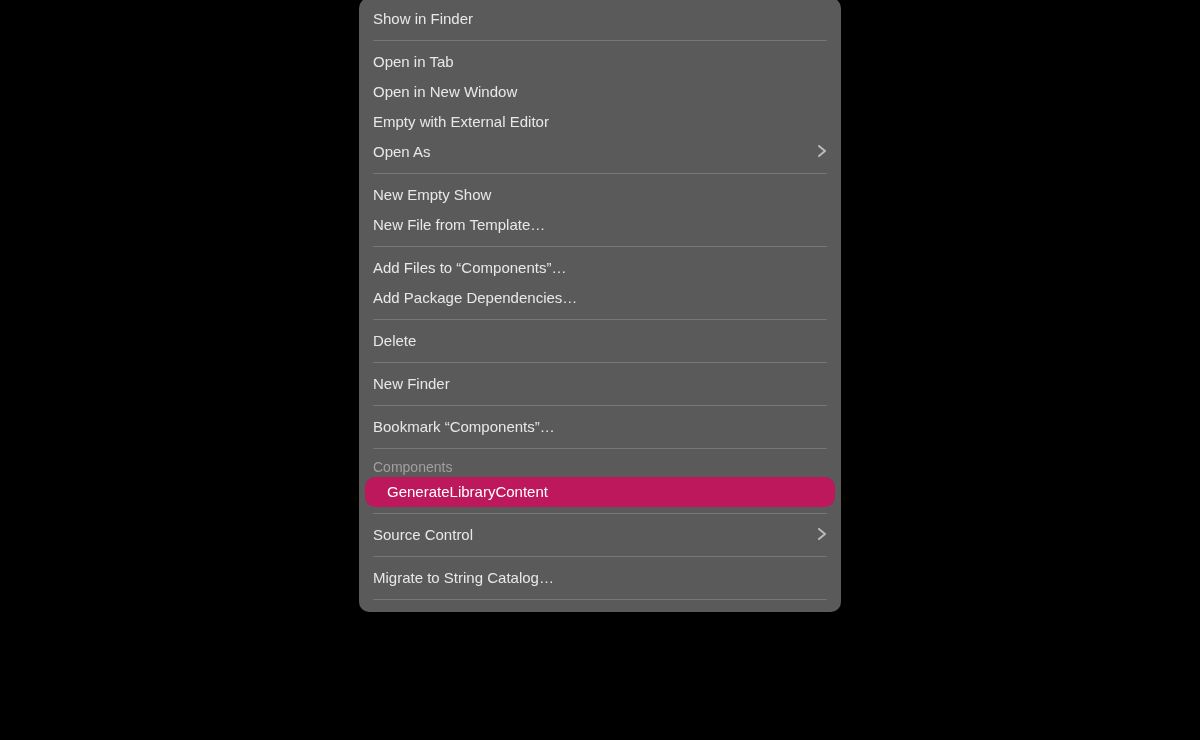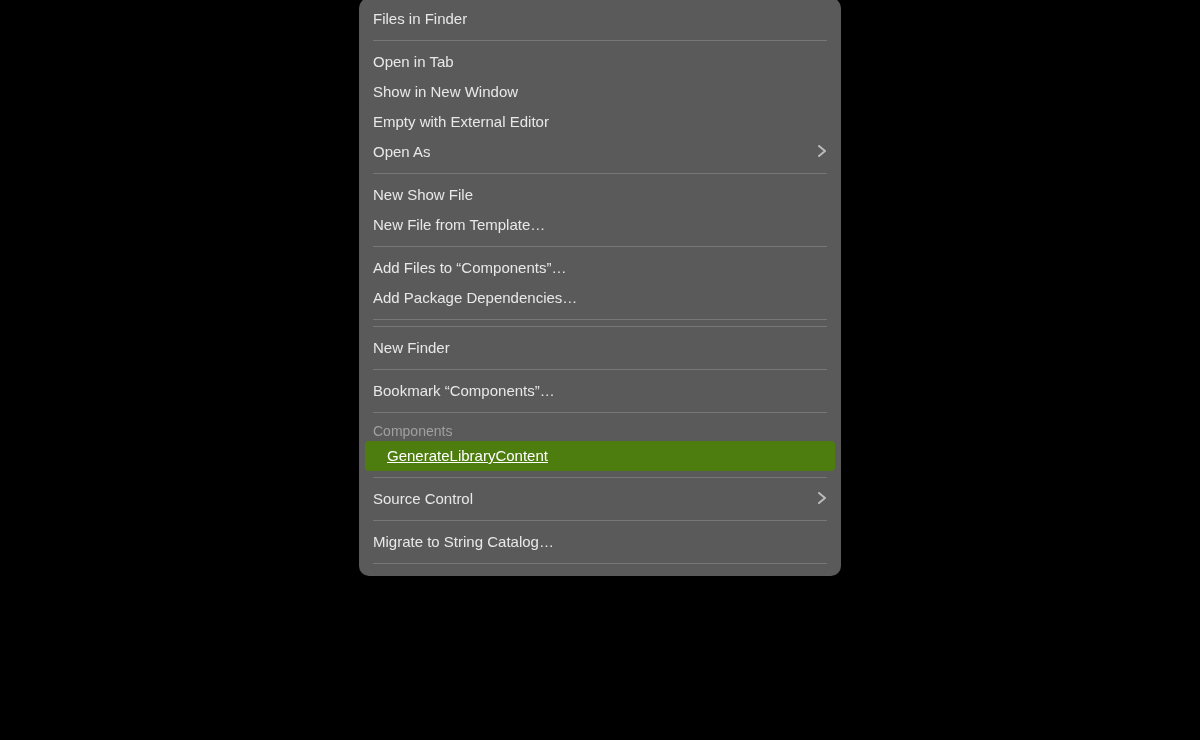--- a/index.html
+++ b/index.html
@@ -63,77 +63,79 @@
     }
     
     .sub-item {
       padding: 4px 14px 4px 28px;
       font-size: 15px;
       line-height: 22px;
       cursor: default;
     }
     
     .sub-item.highlighted {
-      background: #4d7c0f;
+      background: #be185d;
       color: #fff;
-      border-radius: 4px;
+      border-radius: 10px;
       margin: 0 6px;
       padding: 4px 8px 4px 22px;
-      text-decoration: underline;
     }
   </style>
 </head>
 <body>
 
 <div class="context-menu">
 
   <div class="menu-item">
-    <span class="label">Files in Finder</span>
+    <span class="label">Show in Finder</span>
   </div>
 
   <div class="separator"></div>
 
   <div class="menu-item">
     <span class="label">Open in Tab</span>
   </div>
   <div class="menu-item">
-    <span class="label">Show in New Window</span>
+    <span class="label">Open in New Window</span>
   </div>
   <div class="menu-item">
     <span class="label">Empty with External Editor</span>
   </div>
   <div class="menu-item">
     <span class="label">Open As</span>
     <span class="chevron">
       <svg width="9" height="12" viewBox="0 0 9 12">
           <path d="M1 1 L7 6 L1 11" stroke="#bbb" stroke-width="2" fill="none" stroke-linecap="round" stroke-linejoin="round"></path>
         </svg>
     </span>
   </div>
 
   <div class="separator"></div>
 
   <div class="menu-item">
-    <span class="label">New Show File</span>
+    <span class="label">New Empty Show</span>
   </div>
   <div class="menu-item">
     <span class="label">New File from Template…</span>
   </div>
 
   <div class="separator"></div>
 
   <div class="menu-item">
     <span class="label">Add Files to “Components”…</span>
   </div>
   <div class="menu-item">
     <span class="label">Add Package Dependencies…</span>
   </div>
 
   <div class="separator"></div>
 
+  <div class="menu-item">
+    <span class="label">Delete</span>
+  </div>
 
   <div class="separator"></div>
 
   <div class="menu-item">
     <span class="label">New Finder</span>
   </div>
 
   <div class="separator"></div>
 
   <div class="menu-item">

